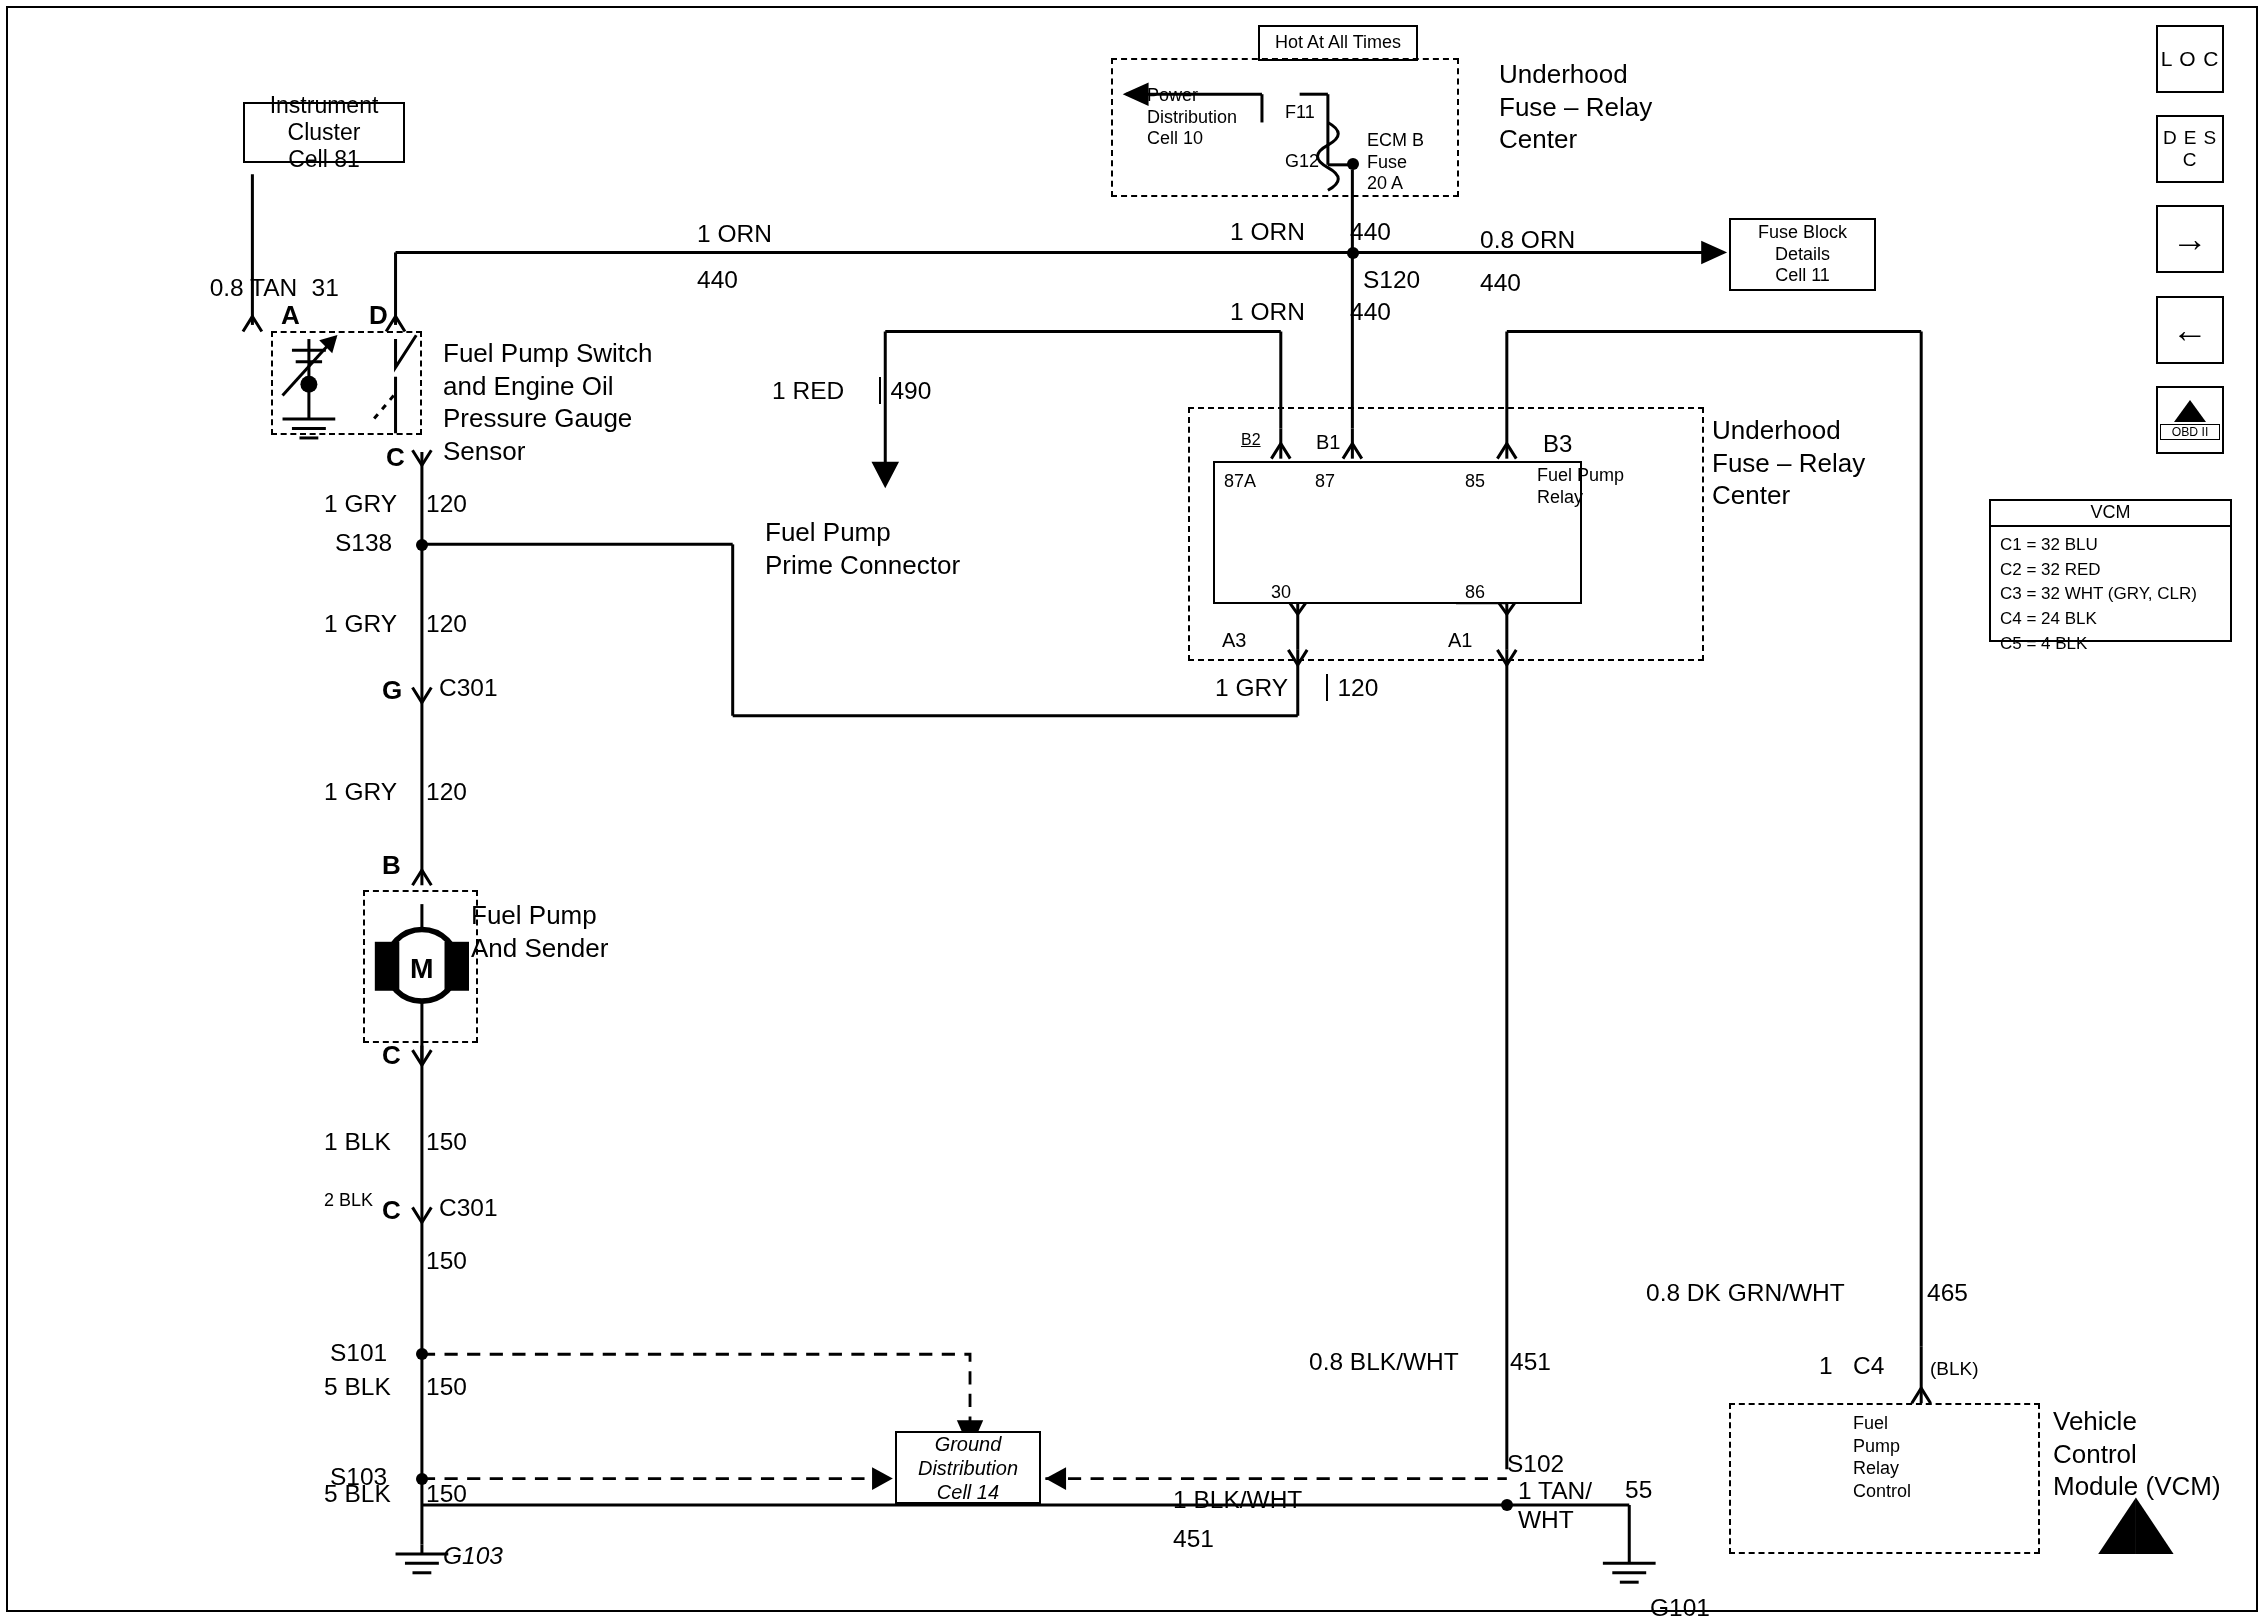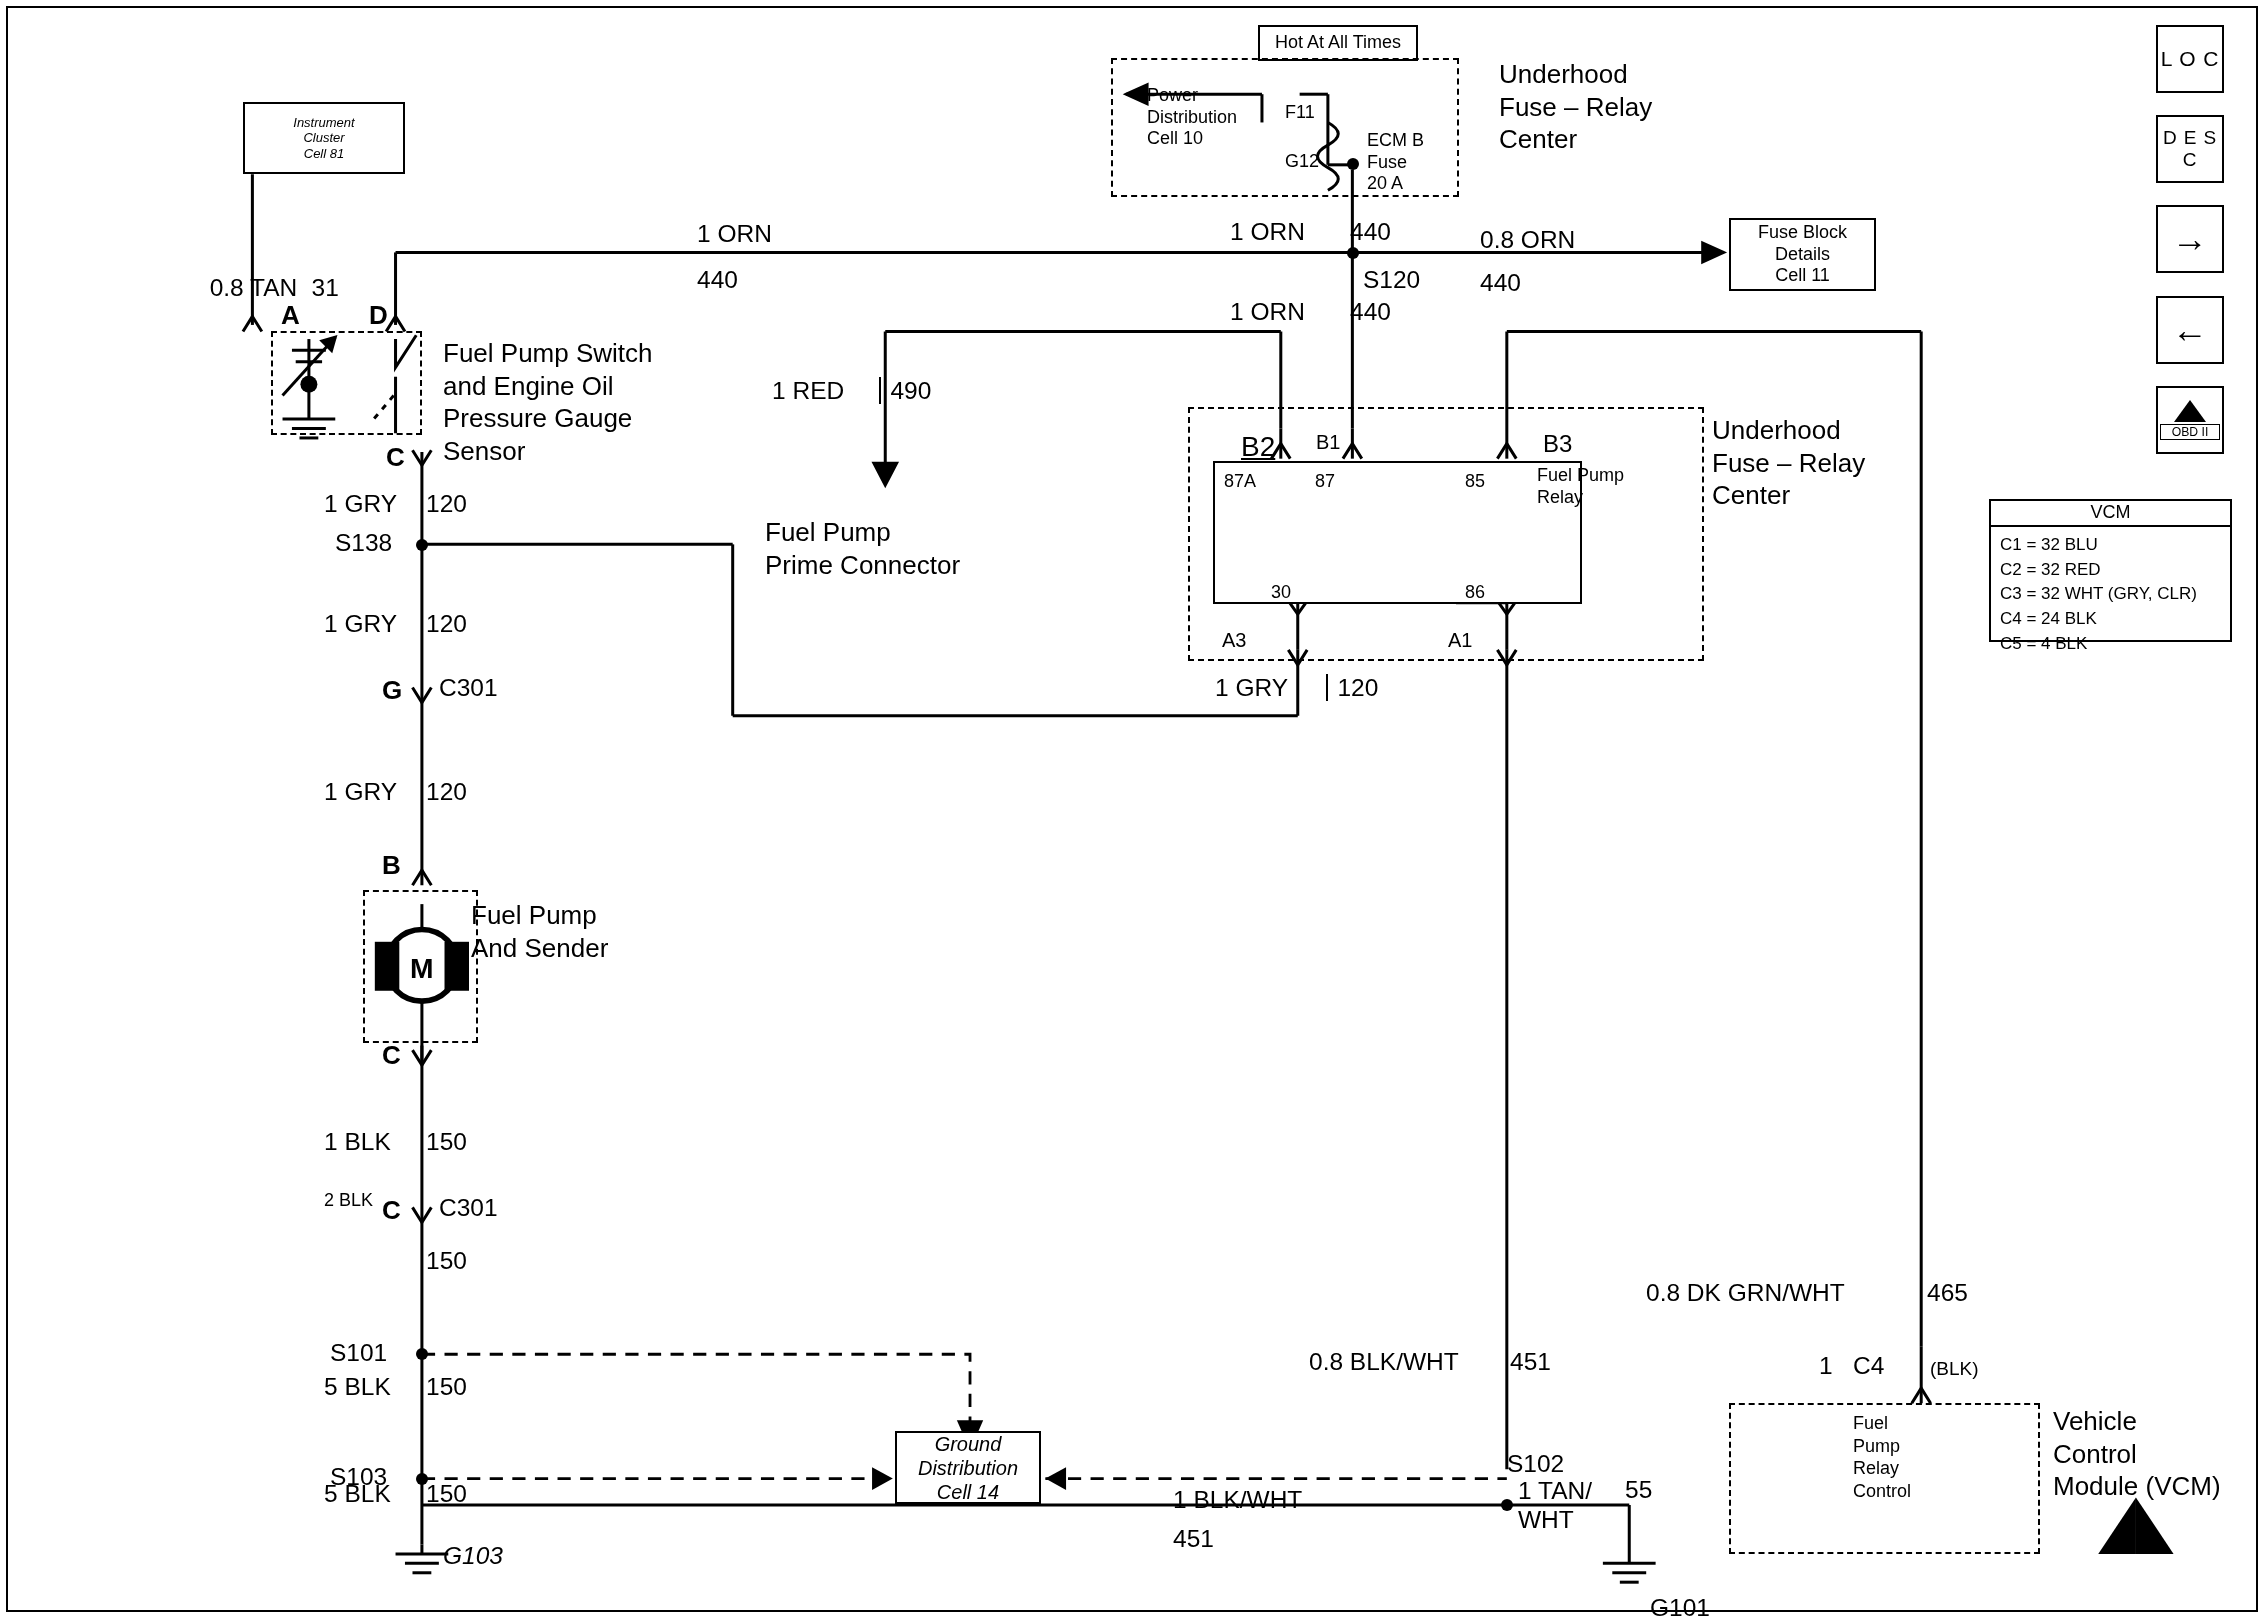--- a/index.html
+++ b/index.html
@@ -187,21 +187,21 @@
   </g>
 </svg>
 
 <div class="dot" style="left:1347px;top:247px;"></div>
 <div class="dot" style="left:416px;top:539px;"></div>
 <div class="dot" style="left:416px;top:1348px;"></div>
 <div class="dot" style="left:416px;top:1473px;"></div>
 <div class="dot" style="left:1501px;top:1499px;"></div>
 <div class="dot" style="left:1347px;top:158px;"></div>
 
-<div class="box center" style="left:243px;top:102px;width:162px;height:72px;font-size:13px;font-style:italic;">
+<div class="box center" style="left:243px;top:102px;width:162px;height:61px;font-size:23px;">
   <span style="white-space:pre-line;line-height:1.18;">Instrument
 Cluster
 Cell 81</span>
 </div>
 
 <div class="box center" style="left:1258px;top:24.5px;width:160px;height:36px;font-size:18px;">
   <span>Hot At All Times</span>
 </div>
 
 <div class="dash" style="left:1111px;top:58px;width:348px;height:139px;"></div>
@@ -236,21 +236,21 @@
 Fuse – Relay
 Center</div>
 <div class="lbl" style="left:1537px;top:465px;font-size:18px;white-space:pre-line;line-height:1.2;">Fuel Pump
 Relay</div>
 
 <div class="lbl" style="left:1224px;top:471px;font-size:18px;">87A</div>
 <div class="lbl" style="left:1315px;top:471px;font-size:18px;">87</div>
 <div class="lbl" style="left:1465px;top:471px;font-size:18px;">85</div>
 <div class="lbl" style="left:1271px;top:582px;font-size:18px;">30</div>
 <div class="lbl" style="left:1465px;top:582px;font-size:18px;">86</div>
-<div class="lbl" style="left:1241px;top:431px;font-size:28px;text-decoration:underline;">B2</div>
+<div class="lbl" style="left:1241px;top:431px;font-size:16px;text-decoration:underline;">B2</div>
 <div class="lbl" style="left:1316px;top:431px;font-size:20px;">B1</div>
 <div class="lbl" style="left:1543px;top:431px;font-size:24px;">B3</div>
 <div class="lbl" style="left:1222px;top:629px;font-size:20px;">A3</div>
 <div class="lbl" style="left:1448px;top:629px;font-size:20px;">A1</div>
 
 <div class="dash" style="left:363px;top:890px;width:115px;height:153px;"></div>
 <div class="lbl" style="left:471px;top:899px;font-size:26px;white-space:pre-line;line-height:1.25;">Fuel Pump
 And Sender</div>
 
 <div class="box center" style="left:895px;top:1431px;width:146px;height:73px;font-size:20px;font-style:italic;">

